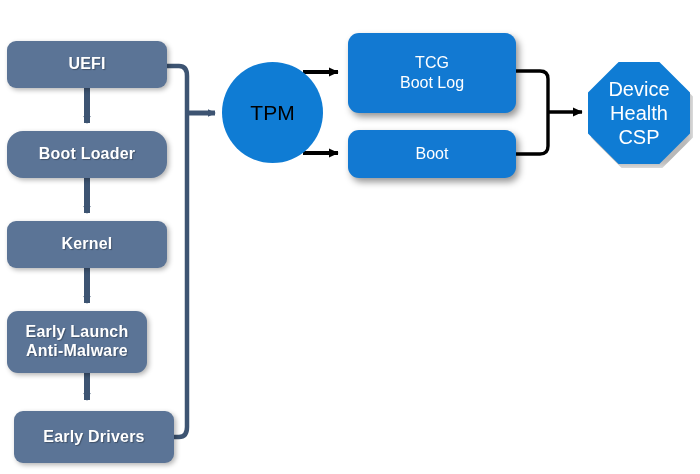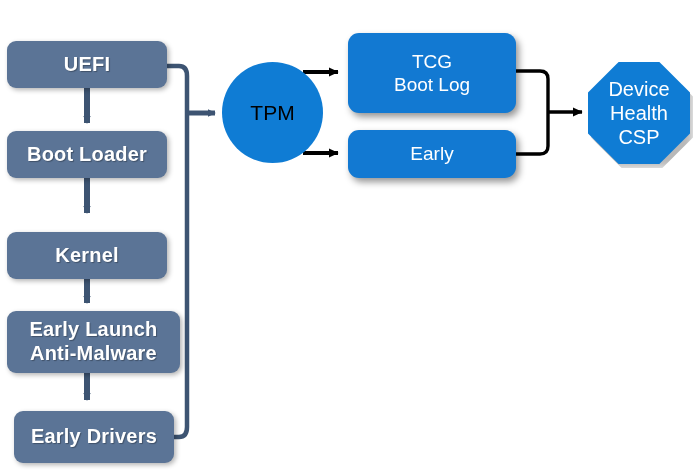--- a/index.html
+++ b/index.html
@@ -33,42 +33,42 @@
   }
 
   
   .stage-box {
     position: absolute;
     z-index: 3;
     box-sizing: border-box;
     border-radius: 9px;
     background: #5b7496;
     color: #ffffff;
-    font-size: 20px;
+    font-size: 16px;
     font-weight: bold;
     letter-spacing: 0.2px;
     line-height: 1.18;
     text-align: center;
     display: flex;
     align-items: center;
     justify-content: center;
     box-shadow: 2px 2px 5px rgba(0,0,0,0.30);
     text-shadow: 1px 1px 1px rgba(0,0,0,0.30);
     white-space: pre-line;
   }
 
   
   .blue-box {
     position: absolute;
     z-index: 3;
     box-sizing: border-box;
     border-radius: 11px;
     background: #1279d2;
     color: #ffffff;
-    font-size: 19px;
+    font-size: 16px;
     font-weight: normal;
     line-height: 1.22;
     text-align: center;
     display: flex;
     align-items: center;
     justify-content: center;
     box-shadow: 3px 4px 7px rgba(0,0,0,0.42);
     white-space: pre-line;
   }
 
@@ -163,48 +163,48 @@
     </g>
     <g>
       <line x1="548" y1="112" x2="582" y2="112" stroke="#000000" stroke-width="3.6" marker-end="url(#arrow-black)"></line>
     </g>
   </svg>
 
   <div class="stage-box" style="left:7px; top:41px; width:160px; height:47px;">
     <span>UEFI</span>
   </div>
 
-  <div class="stage-box" style="left:7px; top:131px; width:160px; height:47px;">
+  <div class="stage-box" style="left:7px; top:131px; width:160px; height:47px;border-radius:16px;">
     <span>Boot Loader</span>
   </div>
 
-  <div class="stage-box" style="left:7px; top:221px; width:160px; height:47px;margin-top:11px;">
+  <div class="stage-box" style="left:7px; top:221px; width:160px; height:47px;">
     <span>Kernel</span>
   </div>
 
-  <div class="stage-box" style="left:7px; top:311px; width:173px; height:62px;">
+  <div class="stage-box" style="left:7px; top:311px; width:140px; height:62px;border-radius:11px;">
     <span>Early Launch
 Anti-Malware</span>
   </div>
 
   <div class="stage-box" style="left:14px; top:411px; width:160px; height:52px;">
     <span>Early Drivers</span>
   </div>
 
   <div class="circle-node" style="left:222px; top:62px; width:101px; height:101px;">
     <span>TPM</span>
   </div>
 
   <div class="blue-box" style="left:348px; top:33px; width:168px; height:80px;">
     <span>TCG
 Boot Log</span>
   </div>
 
   <div class="blue-box" style="left:348px; top:130px; width:168px; height:48px;">
-    <span>Early</span>
+    <span>Boot</span>
   </div>
 
   <div class="octagon-shadow" style="left:591px; top:66px; width:102px; height:102px;"></div>
   <div class="octagon-node" style="left:588px; top:62px; width:102px; height:102px;">
     <span>Device
 Health
 CSP</span>
   </div>
 
 </div>

